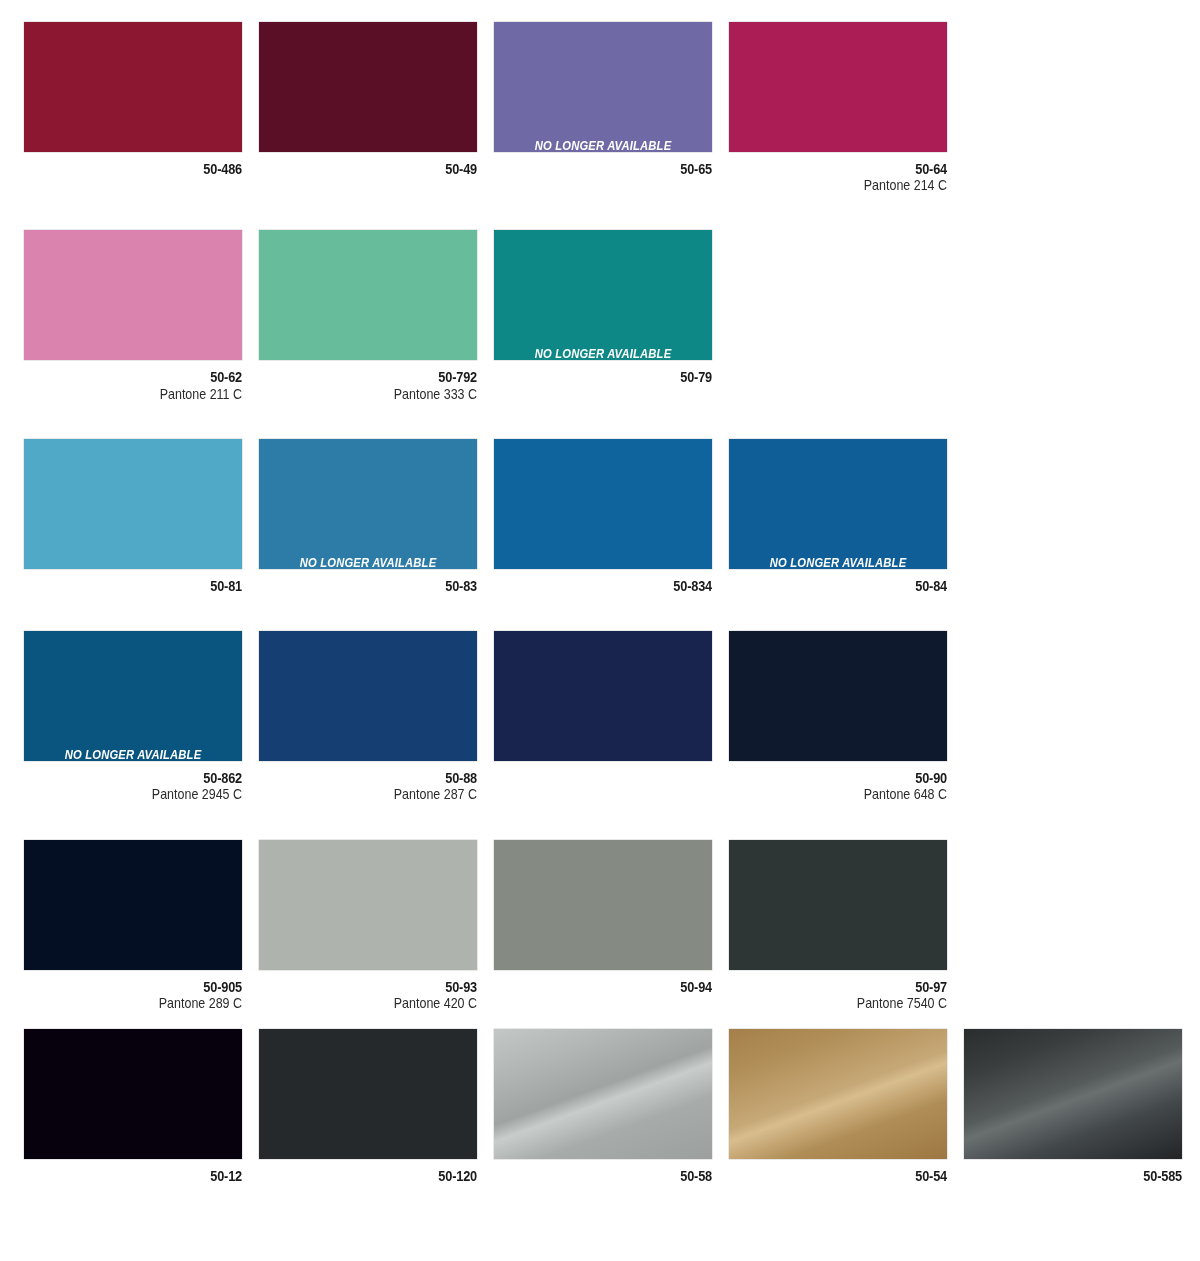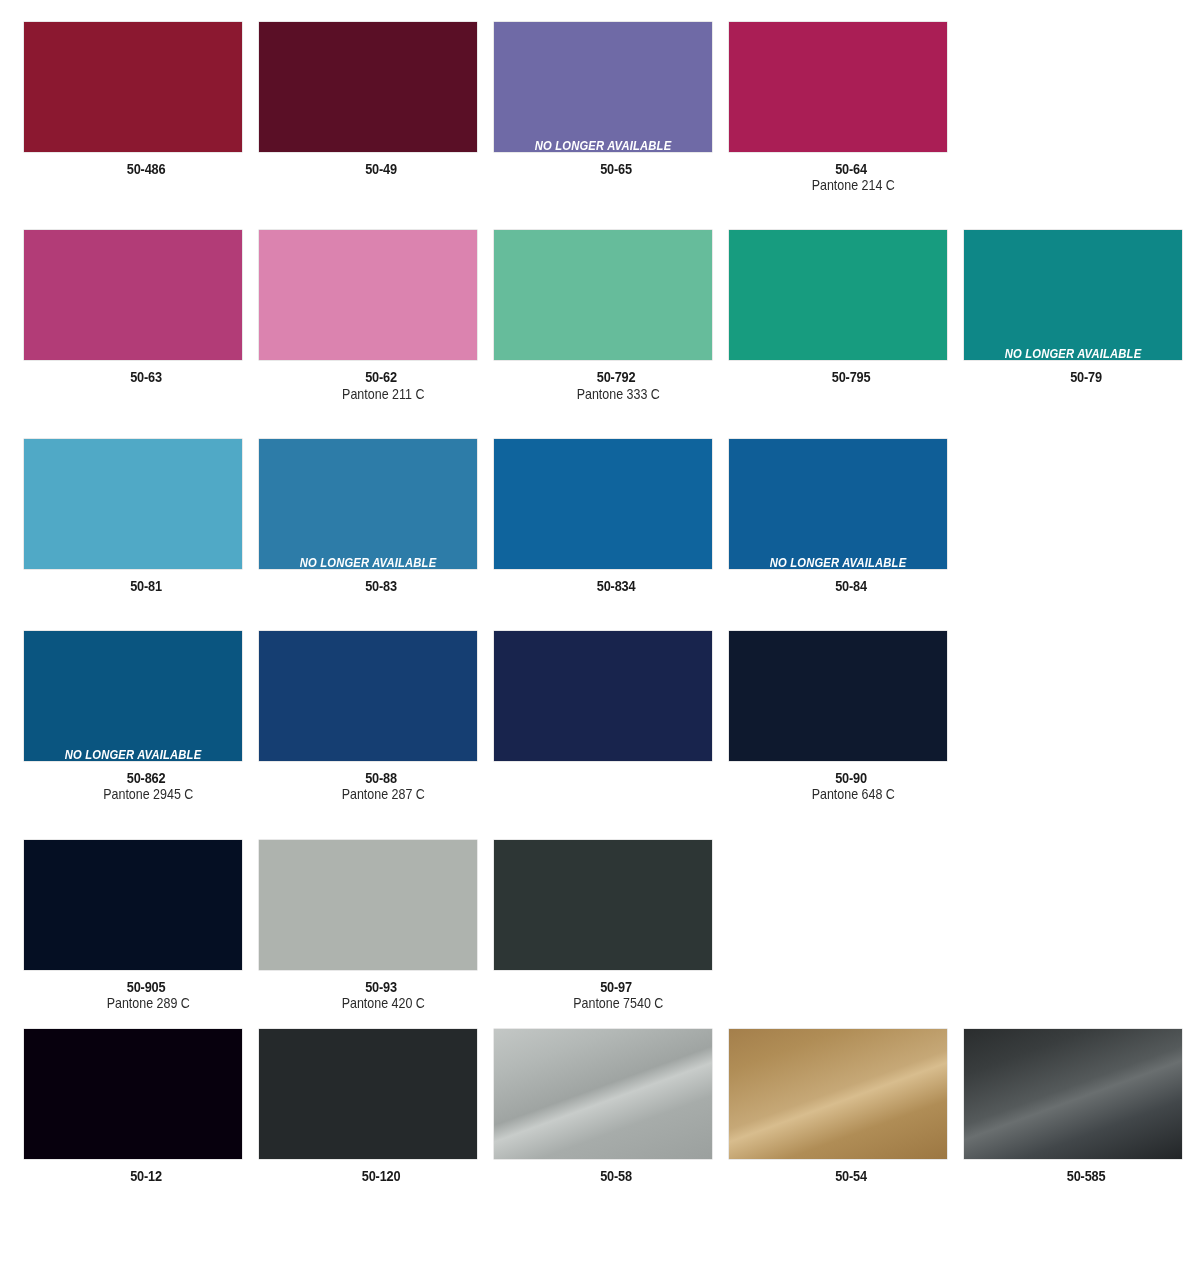--- a/index.html
+++ b/index.html
@@ -51,21 +51,21 @@
     font-size: 12.2px;
     letter-spacing: 0.2px;
     width: 100%;
     text-align: center;
     transform: scaleX(0.92);
     white-space: nowrap;
     line-height: 1;
   }
   .labels {
     padding-top: 9px;
-    text-align: center;
+    text-align: right;
     line-height: 1.12;
   }
   .code {
     font-family: "Liberation Sans", sans-serif;
     font-weight: bold;
     font-size: 14.5px;
     color: #1a1a1a;
     letter-spacing: -0.2px;
     display: block;
     transform: scaleX(0.88);
@@ -114,46 +114,34 @@
       </div>
       <div class="cell">
         <div class="swatch" style="background: rgb(170, 30, 85);"></div>
         <div class="labels">
           <span class="code">50-64</span>
           <span class="pantone">Pantone 214 C</span>
         </div>
       </div>
       <div class="rowspacer"></div>
       <div class="cell">
-        <div class="swatch" style="background: rgb(178, 60, 119);"></div>
-        <div class="labels">
-          <span class="code">50-63</span>
-        </div>
-      </div>
-      <div class="cell">
         <div class="swatch" style="background: rgb(219, 131, 175);"></div>
         <div class="labels">
           <span class="code">50-62</span>
           <span class="pantone">Pantone 211 C</span>
         </div>
       </div>
       <div class="cell">
         <div class="swatch" style="background: rgb(102, 188, 155);"></div>
         <div class="labels">
           <span class="code">50-792</span>
           <span class="pantone">Pantone 333 C</span>
         </div>
       </div>
       <div class="cell">
-        <div class="swatch" style="background: rgb(23, 156, 127);"></div>
-        <div class="labels">
-          <span class="code">50-795</span>
-        </div>
-      </div>
-      <div class="cell">
         <div class="swatch" style="background: rgb(14, 135, 135);">
           <span class="na">NO LONGER AVAILABLE</span>
         </div>
         <div class="labels">
           <span class="code">50-79</span>
         </div>
       </div>
       <div class="rowspacer"></div>
       <div class="cell">
         <div class="swatch" style="background: rgb(80, 169, 198);"></div>
@@ -216,20 +204,26 @@
         <div class="labels">
           <span class="code">50-905</span>
           <span class="pantone">Pantone 289 C</span>
         </div>
       </div>
       <div class="cell">
         <div class="swatch" style="background: rgb(174, 179, 174);"></div>
         <div class="labels">
           <span class="code">50-93</span>
           <span class="pantone">Pantone 420 C</span>
+        </div>
+      </div>
+      <div class="cell">
+        <div class="swatch" style="background: rgb(133, 139, 131);"></div>
+        <div class="labels">
+          <span class="code">50-94</span>
         </div>
       </div>
       <div class="cell">
         <div class="swatch" style="background: rgb(45, 54, 53);"></div>
         <div class="labels">
           <span class="code">50-97</span>
           <span class="pantone">Pantone 7540 C</span>
         </div>
       </div>
       <div class="rowspacer small"></div>

